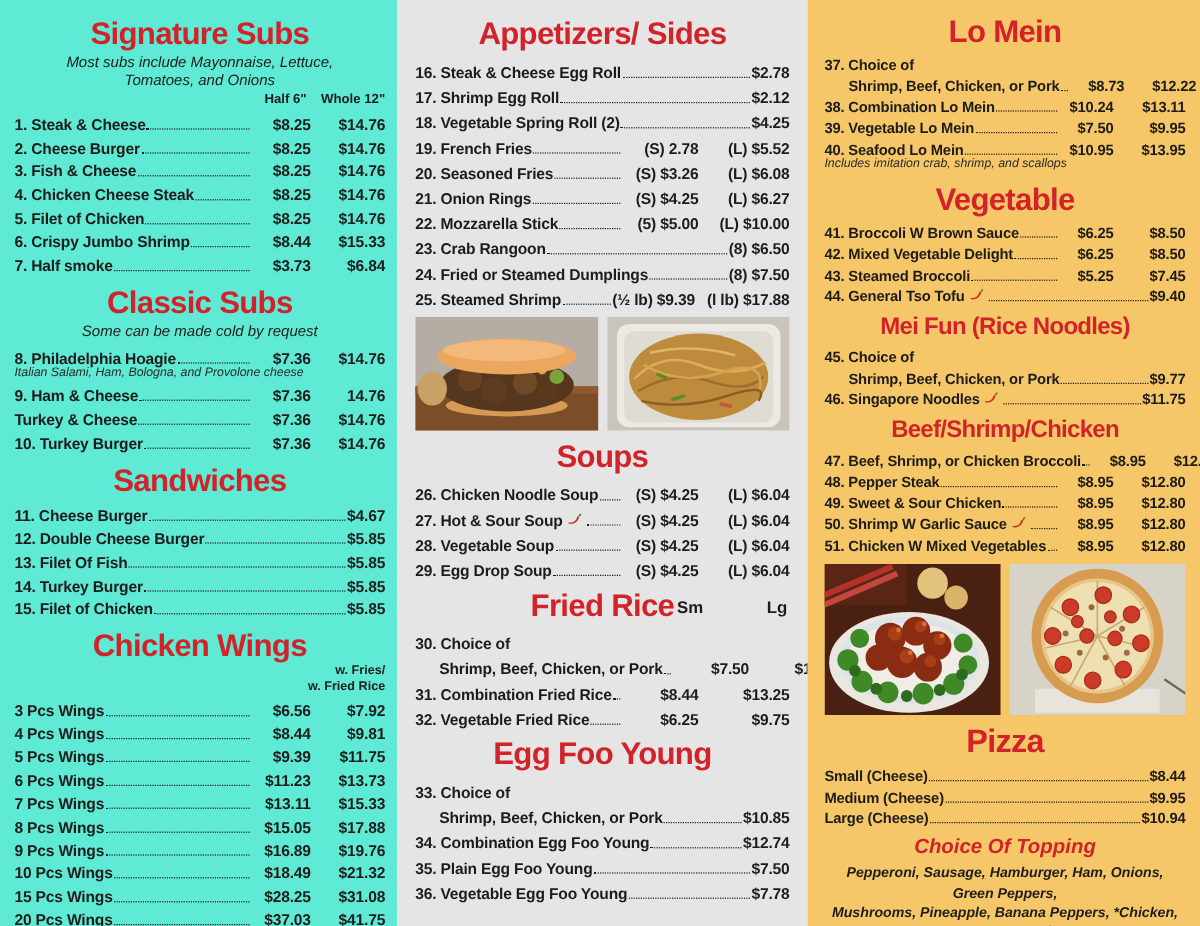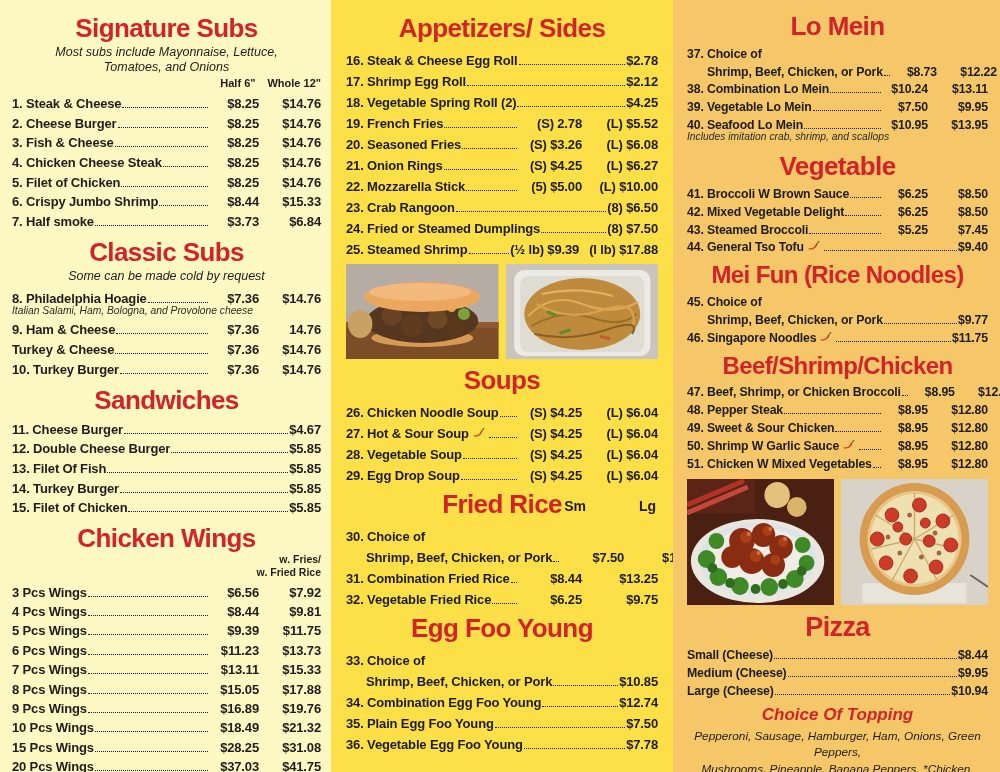--- a/index.html
+++ b/index.html
@@ -1,26 +1,26 @@
 <!DOCTYPE html>
 <html><head>
 <meta charset="utf-8">
 <style>
   html,body{margin:0;padding:0;}
   body{width:1000px;height:772px;overflow:hidden;font-family:"Liberation Sans",sans-serif;color:#1d1c1a;}
   .page{display:flex;width:1000px;height:772px;}
   .col{box-sizing:border-box;height:772px;overflow:hidden;}
-  .col-left{width:331px;background:#fef9c3;padding:12px 10px 0 12px;}
-  .col-mid{width:342px;background:#fde047;padding:12px 15px 0 15px;}
+  .col-left{width:331px;background:#5eead4;padding:12px 10px 0 12px;}
+  .col-mid{width:342px;background:#e5e5e5;padding:12px 15px 0 15px;}
   .col-right{width:327px;background:#F6C768;padding:10px 12px 12px 14px;}
 
   .sec-title{color:#D2232A;font-weight:700;text-align:center;letter-spacing:-0.6px;line-height:1.08;}
   .col-left  .sec-title{font-size:26px;margin:9px 0 3px;}
   .col-mid   .sec-title{font-size:26px;margin:7px 0 5px;}
-  .col-right .sec-title{font-size:24px;margin:8px 0 3px;}
+  .col-right .sec-title{font-size:20px;margin:8px 0 3px;}
   .section:first-child .sec-title{margin-top:2px;}
   .col-right .sec-pizza .sec-title{font-size:27px;}
   .col-right .sec-lo-mein .sec-title,.col-right .sec-vegetable .sec-title{font-size:26px;}
 
   .sec-sub{text-align:center;font-style:italic;font-size:12.5px;line-height:1.2;margin:0 0 2px;}
   .sub-line{display:block;}
 
   .title-row{position:relative;}
   .title-col{position:absolute;bottom:4px;font-weight:700;font-size:14px;}
   .tc0{right:72px;} .tc1{right:2px;}
@@ -52,21 +52,21 @@
 
   .photos-row{display:flex;gap:7px;}
   .col-mid .photos-row{margin:7px 0 2px;}
   .col-right .photos-row{margin:8px 0 4px;}
   .photo{flex:1;overflow:hidden;}
   .col-mid .photo{height:95px;}
   .col-right .photo{height:126px;}
   .photo svg{width:100%;height:100%;display:block;}
 
   .sec-text .text-title{color:#D2232A;font-weight:700;text-align:center;font-size:17px;margin:7px 0 3px;font-style:italic;}
-  .text-line{display:block;text-align:center;font-style:italic;font-weight:400;font-size:11.8px;line-height:1.38;}
+  .text-line{display:block;text-align:center;font-style:italic;font-weight:700;font-size:11.8px;line-height:1.38;}
 </style>
 </head>
 <body>
 
 <div class="page">
   <div class="col col-left">
       <div class="section sec-signature-subs">
         <div class="title-row">
           <div class="sec-title">Signature Subs</div>
         </div>

